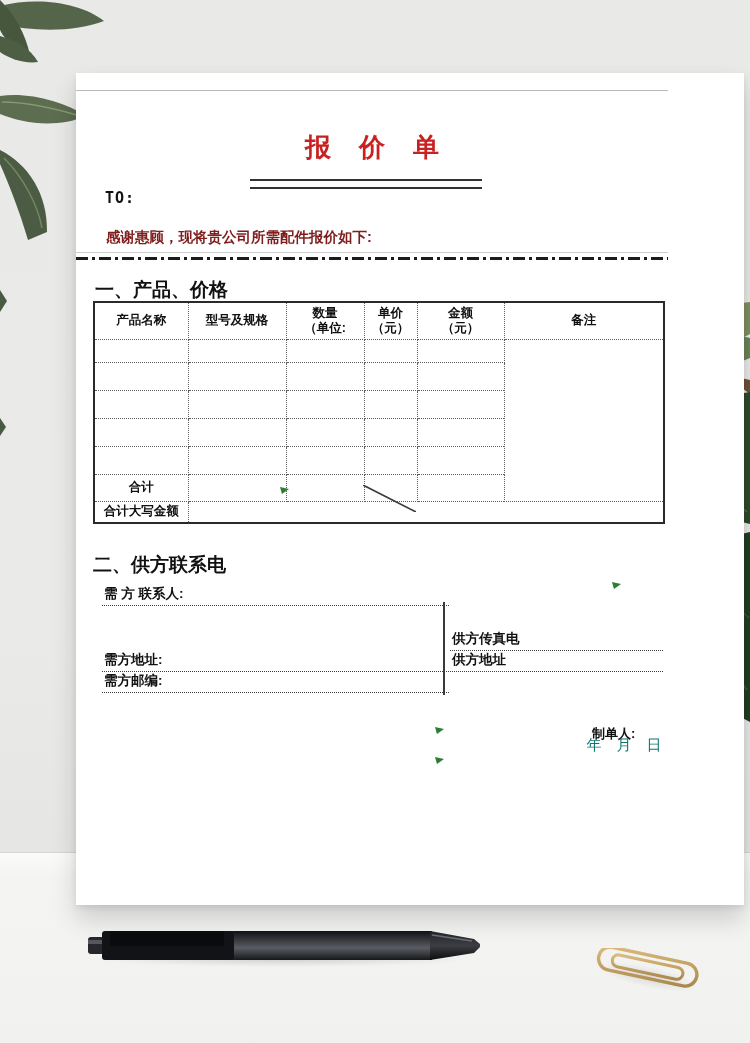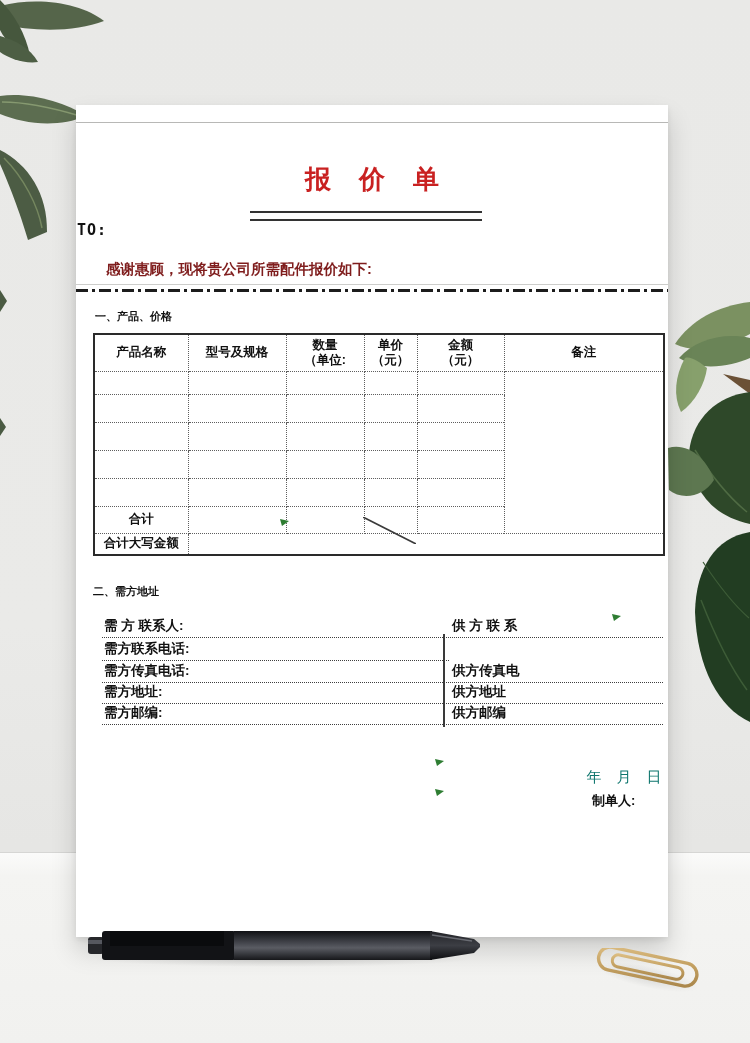--- a/index.html
+++ b/index.html
@@ -2,34 +2,34 @@
 <html><head>
 <meta charset="utf-8">
 <style>
   html,body{margin:0;padding:0;background:#dcdcda;}
   .scene{position:relative;width:750px;height:1043px;overflow:hidden;
          background:linear-gradient(180deg,#e9e9e7 0%,#eaeae8 60%,#e6e6e4 81%,#e6e6e4 82%);
          font-family:"Liberation Sans","DejaVu Sans",sans-serif;}
   .desk{position:absolute;left:0;top:852px;width:750px;height:191px;
         background:linear-gradient(180deg,#fbfbfa 0%,#f4f4f2 12%,#f1f1ef 100%);
         border-top:1px solid #d6d6d4;}
-  .paper{position:absolute;left:76px;top:73px;width:592px;height:832px;background:#ffffff;
-         box-shadow:0 14px 24px rgba(0,0,0,.16),0 3px 6px rgba(0,0,0,.08);margin-top:32px;}
+  .paper{position:absolute;left:76px;top:73px;width:668px;height:832px;background:#ffffff;
+         box-shadow:0 14px 24px rgba(0,0,0,.16),0 3px 6px rgba(0,0,0,.08);}
   .paper-topline{position:absolute;left:0;top:17px;width:592px;border-top:1px solid #b8b8b6;}
   .doc-title{position:absolute;left:0;top:57px;width:592px;text-align:center;text-indent:28px;
              color:#c92121;font-size:26px;font-weight:bold;letter-spacing:28px;}
   .title-underline{position:absolute;left:174px;top:106px;width:232px;height:6px;
                    border-top:2px solid #333;border-bottom:2px solid #333;}
   .to-label{position:absolute;left:1px;top:116px;font-family:"DejaVu Sans Mono",monospace;
-            font-size:15px;font-weight:bold;color:#111;letter-spacing:1px;}
+            font-size:15px;font-weight:bold;color:#111;letter-spacing:1px;padding-left:28px;}
   .greeting{position:absolute;left:30px;top:155px;font-size:14.5px;font-weight:bold;color:#7f1d1d;}
   .greeting-underline{position:absolute;left:0;top:179px;width:592px;border-top:1px solid #cdcdcb;}
   .dashdot{position:absolute;left:0;top:184px;width:592px;height:3px;
            background:repeating-linear-gradient(90deg,#1c1c1c 0 12px,transparent 12px 16px,#1c1c1c 16px 19px,transparent 19px 23px);}
-  .section-title{position:absolute;font-size:11px;font-weight:bold;color:#111;}
+  .section-title{position:absolute;font-size:19px;font-weight:bold;color:#111;}
   .sec1{left:19px;top:204px;} .sec2{left:17px;top:479px;}
 
   table.quote{position:absolute;left:17px;top:228px;width:570px;border-collapse:collapse;
               table-layout:fixed;border:2px solid #2a2a2a;}
   table.quote td,table.quote th{border:1px dotted #5e5e5e;padding:0;margin:0;
               font-size:12.5px;font-weight:bold;color:#111;text-align:center;vertical-align:middle;
               overflow:hidden;}
   table.quote th .h2l{display:block;line-height:15px;}
   td.amount{border-bottom:1px solid #9a9a9a;}
   td.remark-merged{border:2px solid #2a2a2a;background:#fff;}
@@ -44,21 +44,21 @@
   .ct0{top:510px;} .ct1{top:533px;} .ct2{top:555px;} .ct3{top:576px;} .ct4{top:597px;}
   .contact-divider{position:absolute;left:367px;top:529px;width:2px;height:93px;background:#3a3a3a;}
 
   .flag{position:absolute;width:9px;height:7px;background:#2e7d32;
         clip-path:polygon(0 0,100% 28%,22% 100%);}
   .flag1{left:204px;top:414px;} .flag2{left:536px;top:509px;}
   .flag3{left:359px;top:654px;} .flag4{left:359px;top:684px;}
 
   .date-line{position:absolute;left:505px;top:663px;width:86px;text-align:center;
              font-size:15px;font-weight:normal;color:#0f766e;white-space:nowrap;}
-  .maker-line{position:absolute;left:516px;top:687px;font-size:13px;font-weight:bold;color:#111;}
+  .maker-line{position:absolute;left:516px;top:652px;font-size:13px;font-weight:bold;color:#111;}
 
   .plant{position:absolute;pointer-events:none;}
   .sliver{position:absolute;background:#4a5a42;clip-path:polygon(0 0,100% 50%,0 100%);}
   .sl1{left:0;top:290px;width:7px;height:22px;} .sl2{left:0;top:418px;width:6px;height:18px;}
   .pen-shadow{position:absolute;left:92px;top:951px;width:382px;height:16px;
               background:radial-gradient(ellipse at center,rgba(0,0,0,.14) 0%,rgba(0,0,0,0) 70%);}
   .clip-shadow{position:absolute;left:596px;top:966px;width:104px;height:22px;
                background:radial-gradient(ellipse at center,rgba(0,0,0,.10) 0%,rgba(0,0,0,0) 70%);
                transform:rotate(12deg);}
 </style>
@@ -187,51 +187,39 @@
         <td class="words-label">合计大写金额</td>
         <td colspan="5"></td>
       </tr>
     </tbody>
       </table>
 
     <svg class="diag" viewBox="0 0 53 27">
       <line x1="0" y1="0" x2="53" y2="27" stroke="#3a3a3a" stroke-width="1.6"></line>
     </svg>
 
-    <div class="section-title sec2">二、需方地址</div>
+    <div class="section-title sec2">二、供方联系电</div>
 
     <div class="contact-row c-left ct0">
         <span class="lbl">需 方 联系人:</span>
       </div>
-    <div class="contact-row c-left ct1">
-        <span class="lbl">需方联系电话:</span>
-      </div>
-    <div class="contact-row c-left ct2">
-        <span class="lbl">需方传真电话:</span>
-      </div>
     <div class="contact-row c-left ct4">
         <span class="lbl">需方邮编:</span>
       </div>
     <div class="contact-row c-left ct3">
         <span class="lbl">需方地址:</span>
       </div>
 
     <div class="contact-divider"></div>
 
-    <div class="contact-row c-right ct0">
-        <span class="lbl">供 方 联 系</span>
-      </div>
     <div class="contact-row c-right ct3">
         <span class="lbl">供方地址</span>
       </div>
     <div class="contact-row c-right ct2">
         <span class="lbl">供方传真电</span>
-      </div>
-    <div class="contact-row c-right ct4">
-        <span class="lbl">供方邮编</span>
       </div>
 
     <div class="flag flag1"></div>
     <div class="flag flag2"></div>
     <div class="flag flag3"></div>
     <div class="flag flag4"></div>
 
     <div class="date-line">年　月　日</div>
     <div class="maker-line">制单人:</div>
   </div>

